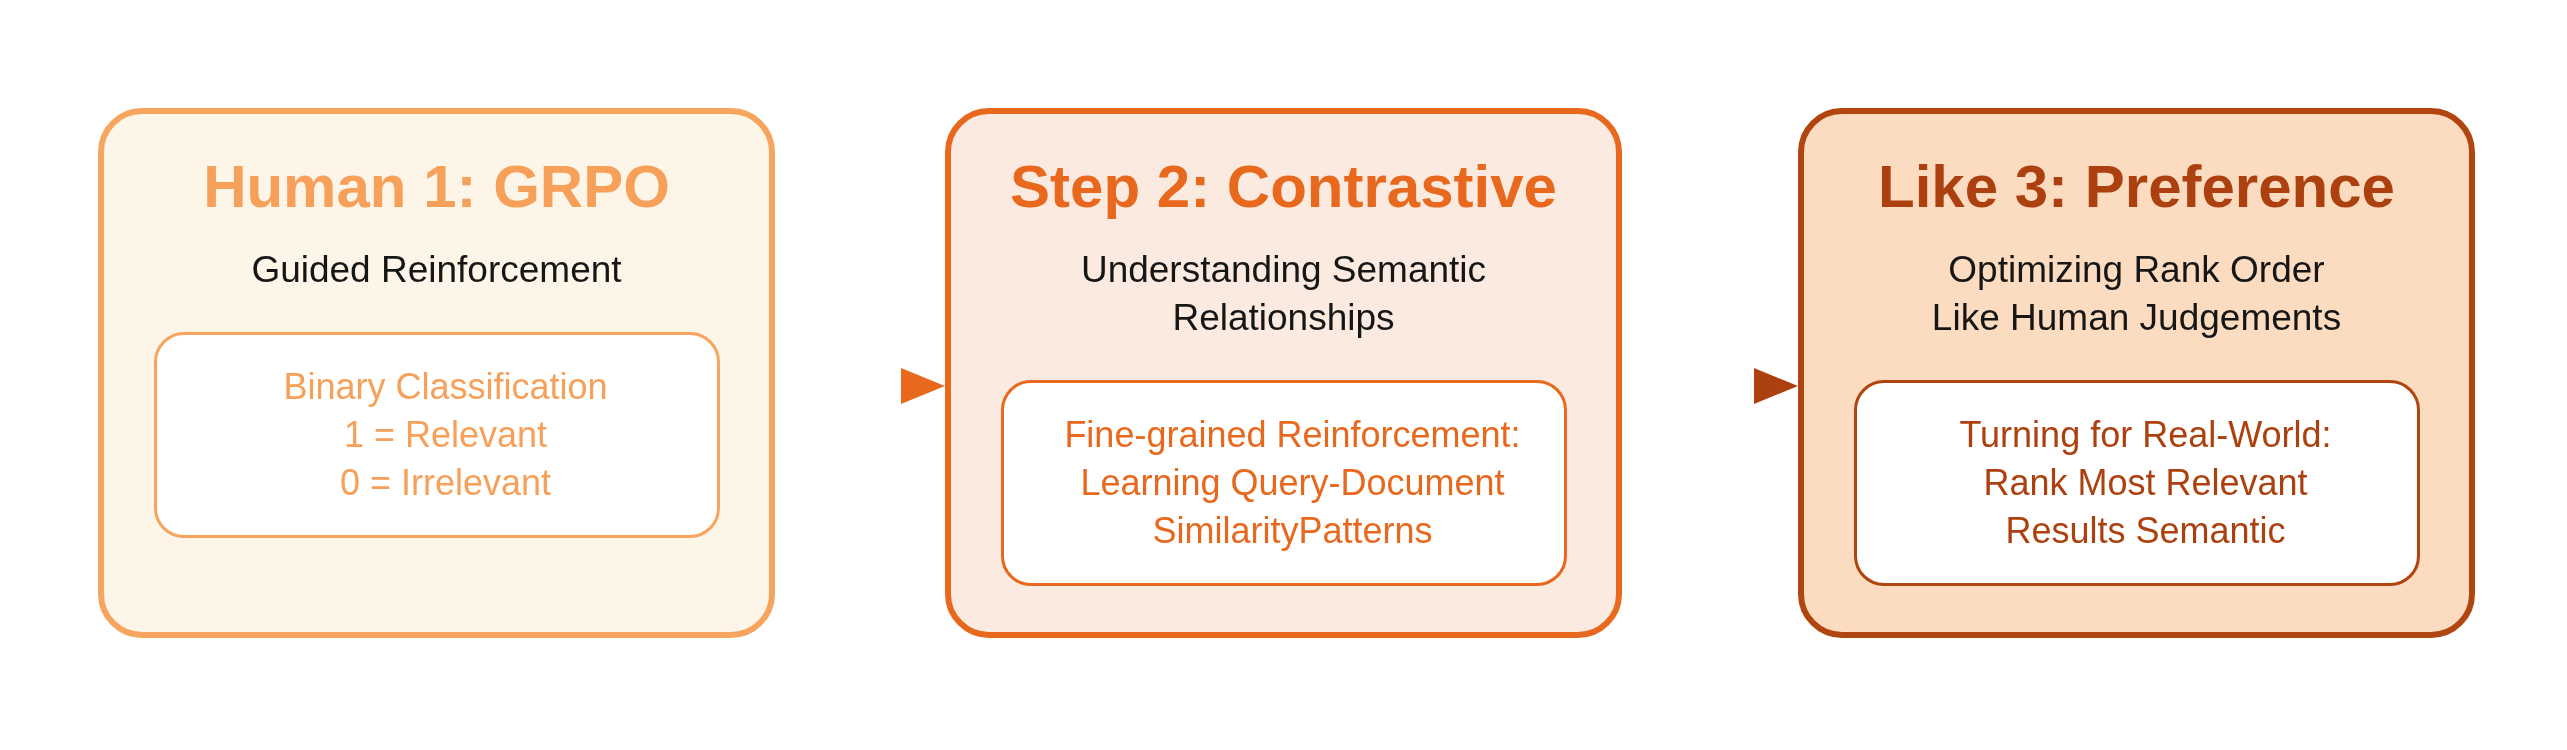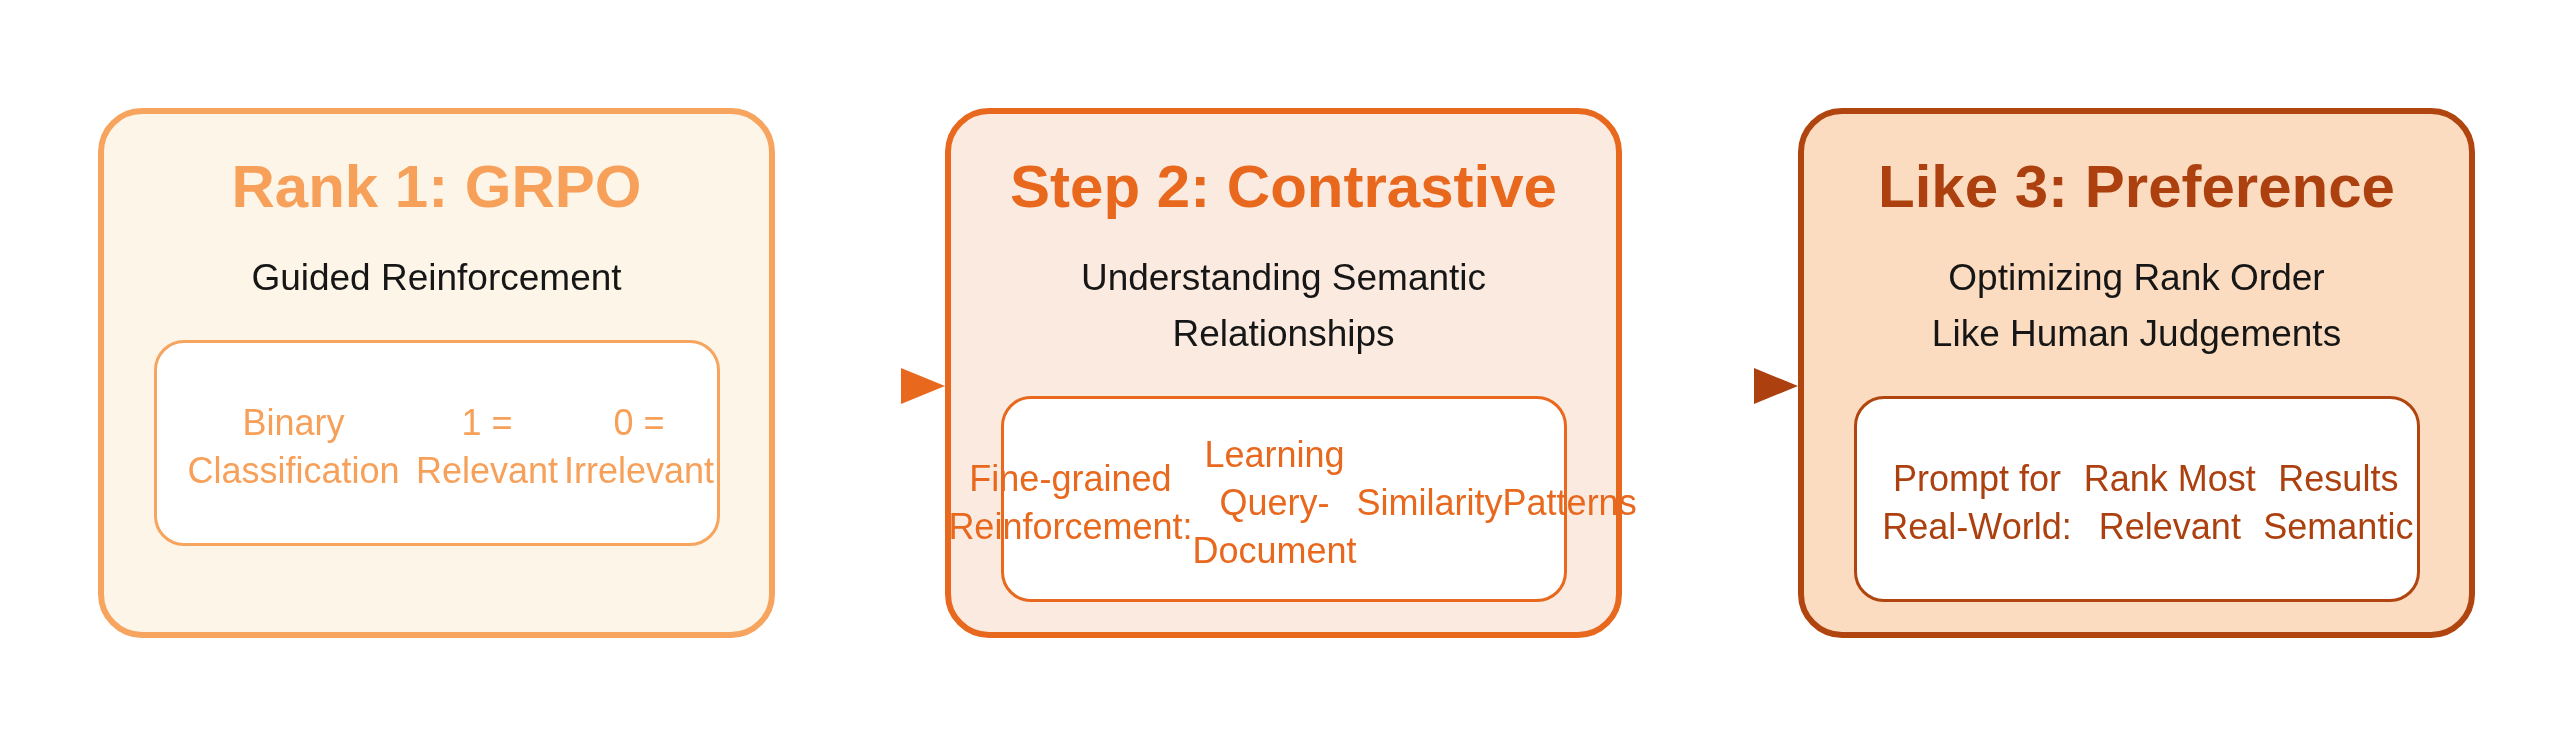--- a/index.html
+++ b/index.html
@@ -34,45 +34,46 @@
     line-height: 1.1;
     color: var(--accent);
   }
   .subtitle {
     margin: 26px 0 0 0;
     font-size: 37px;
     font-weight: 400;
     line-height: 1.3;
     color: var(--subtitle);
   }
-  .subtitle span, .detail span { display: block; margin-top: 8px; }
+  .subtitle span, .detail span { display: block; }
   .detail {
     margin-top: 38px;
     width: 566px; height: 206px;
     box-sizing: border-box;
     background: #ffffff;
     border: 3px solid var(--border);
     border-radius: 30px;
     display: flex;
+    flex-direction: column;
     justify-content: center;
     align-items: center;
     font-size: 36px;
     line-height: 1.33;
     color: var(--accent);
     padding-left: 18px;
   }
   .arrow { position: absolute; top: 346px; }
 </style>
 </head>
 <body style="background: rgb(255, 255, 255);">
 
 <div>
 
   <section class="card pos0" style="--fill: #FDF5E7; --border: #F6A45E; --accent: #F7A059; --subtitle: #161616;">
-    <h2 class="title">Rank 1: GRPO</h2>
+    <h2 class="title">Human 1: GRPO</h2>
     <p class="subtitle">
       <span>Guided Reinforcement</span>
     </p>
     <div class="detail">
       <span>Binary Classification</span>
       <span>1 = Relevant</span>
       <span>0 = Irrelevant</span>
     </div>
   </section>
 
@@ -111,19 +112,19 @@
     <polygon points="132,22 176,40 132,58" fill="#AC400F"></polygon>
   </svg>
 
   <section class="card pos2" style="--fill: #FBDCC0; --border: #B0450F; --accent: #AC400F; --subtitle: #161616;">
     <h2 class="title">Like 3: Preference</h2>
     <p class="subtitle">
       <span>Optimizing Rank Order</span>
       <span>Like Human Judgements</span>
     </p>
     <div class="detail">
-      <span>Prompt for Real-World:</span>
+      <span>Turning for Real-World:</span>
       <span>Rank Most Relevant</span>
       <span>Results Semantic</span>
     </div>
   </section>
 
 </div>
 
 </body></html>

